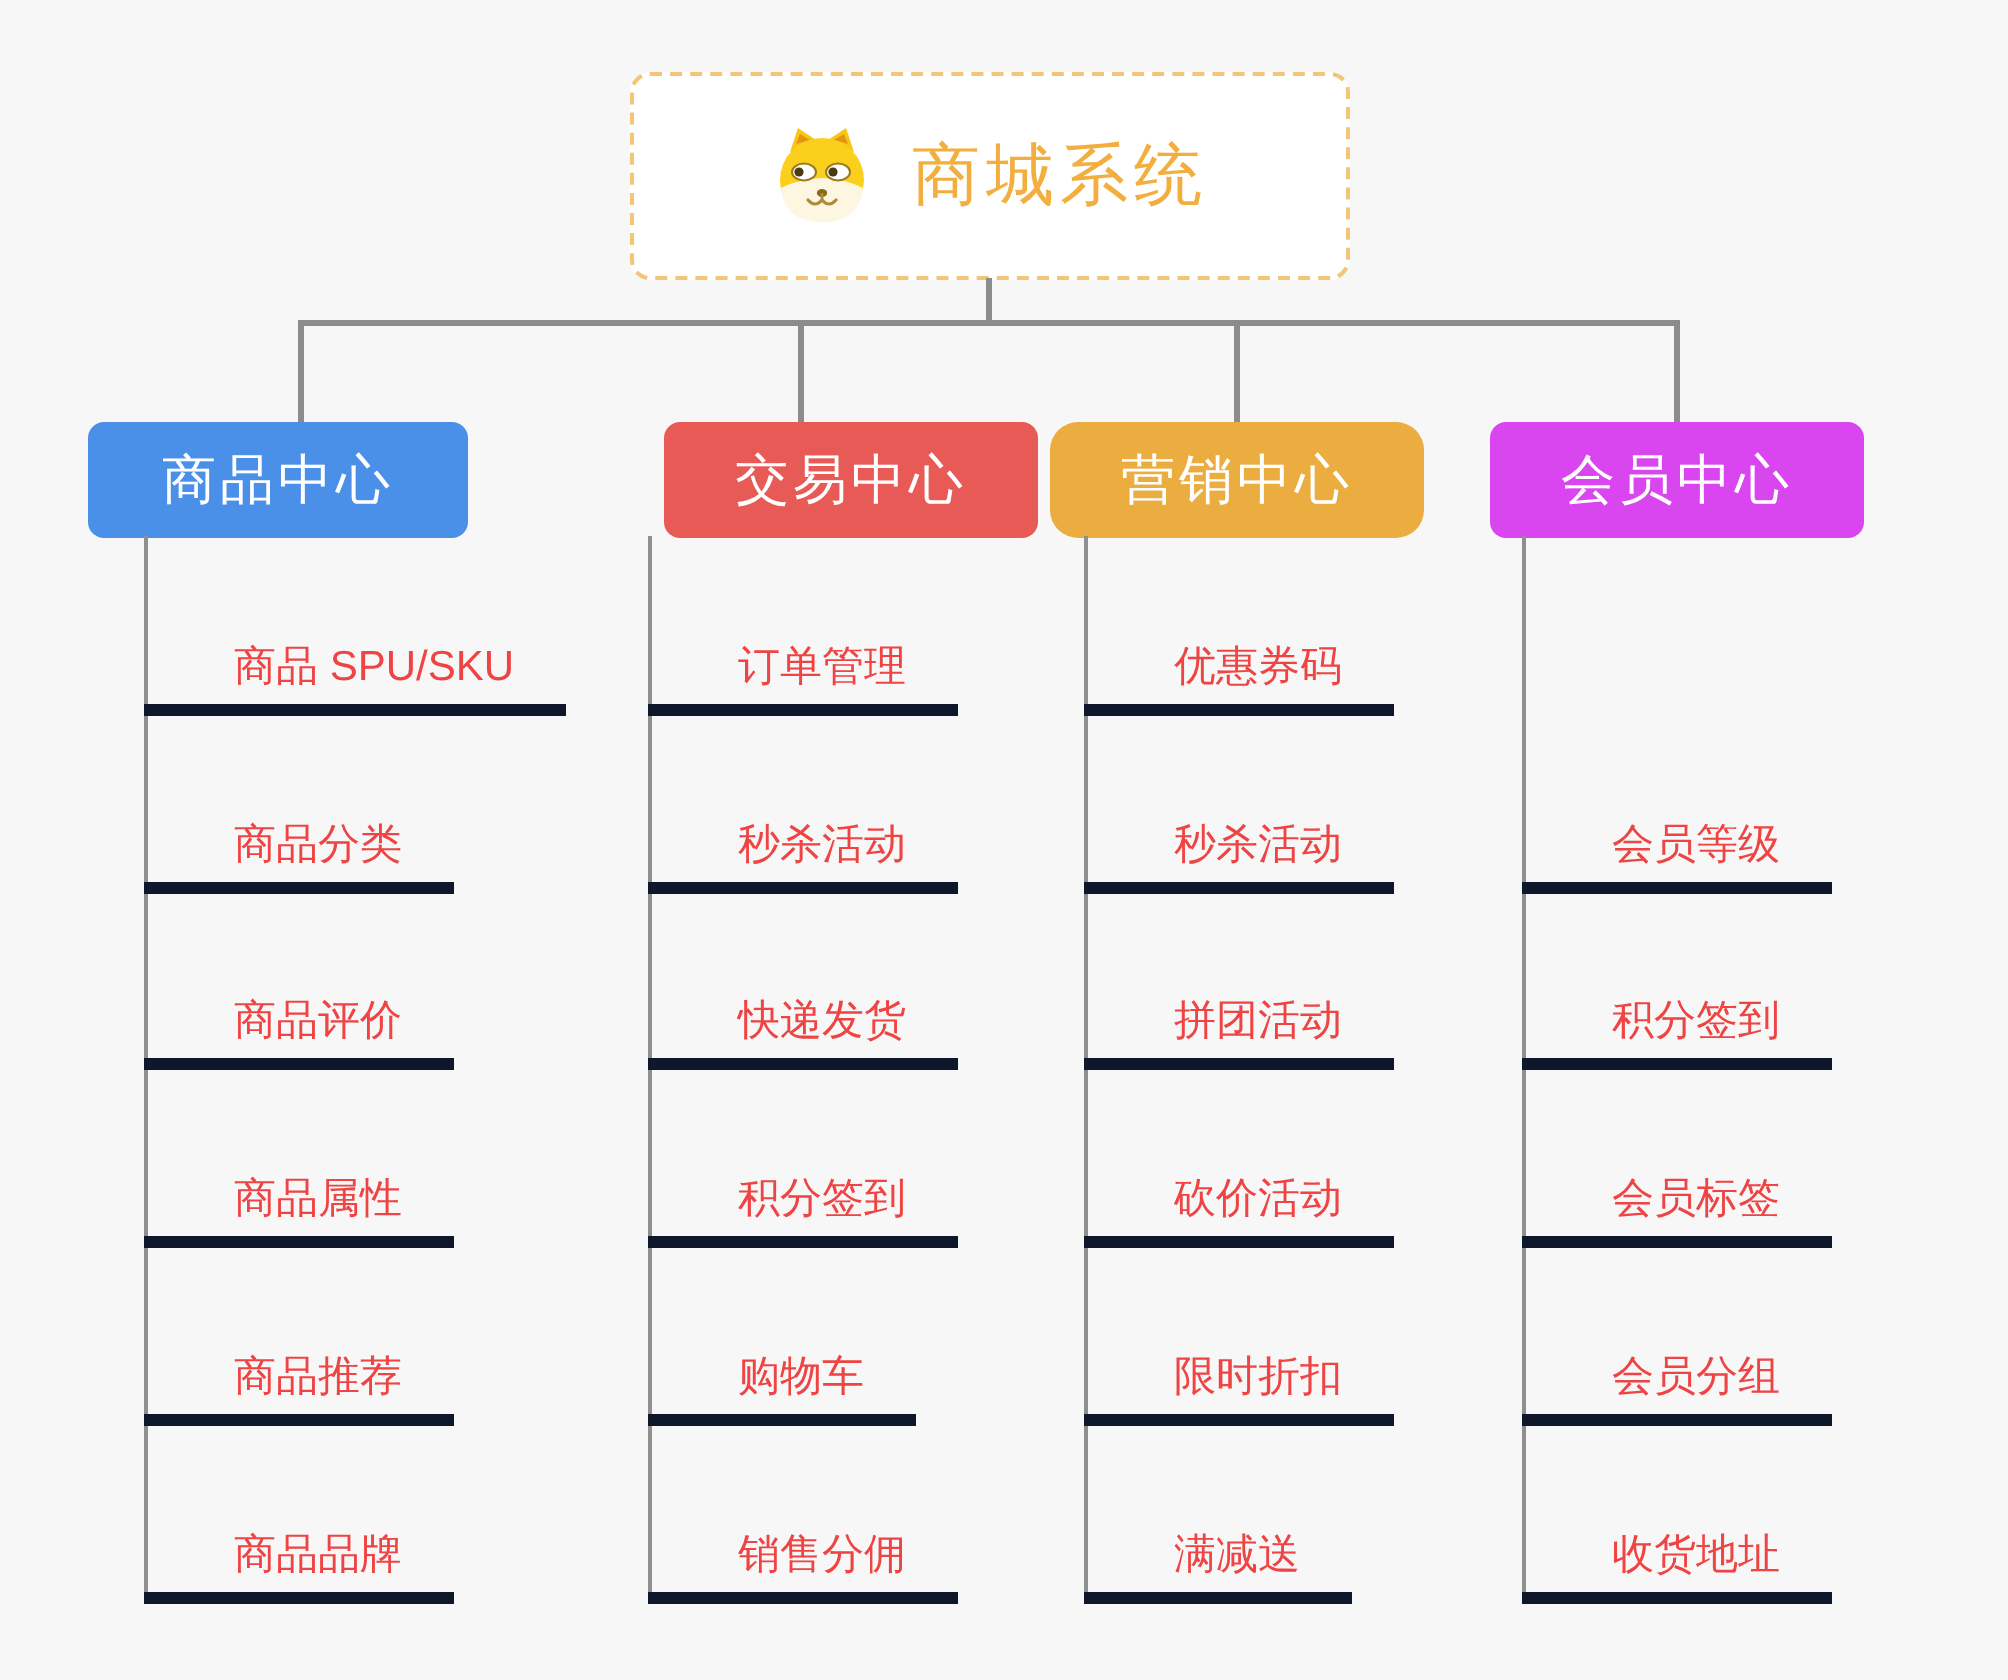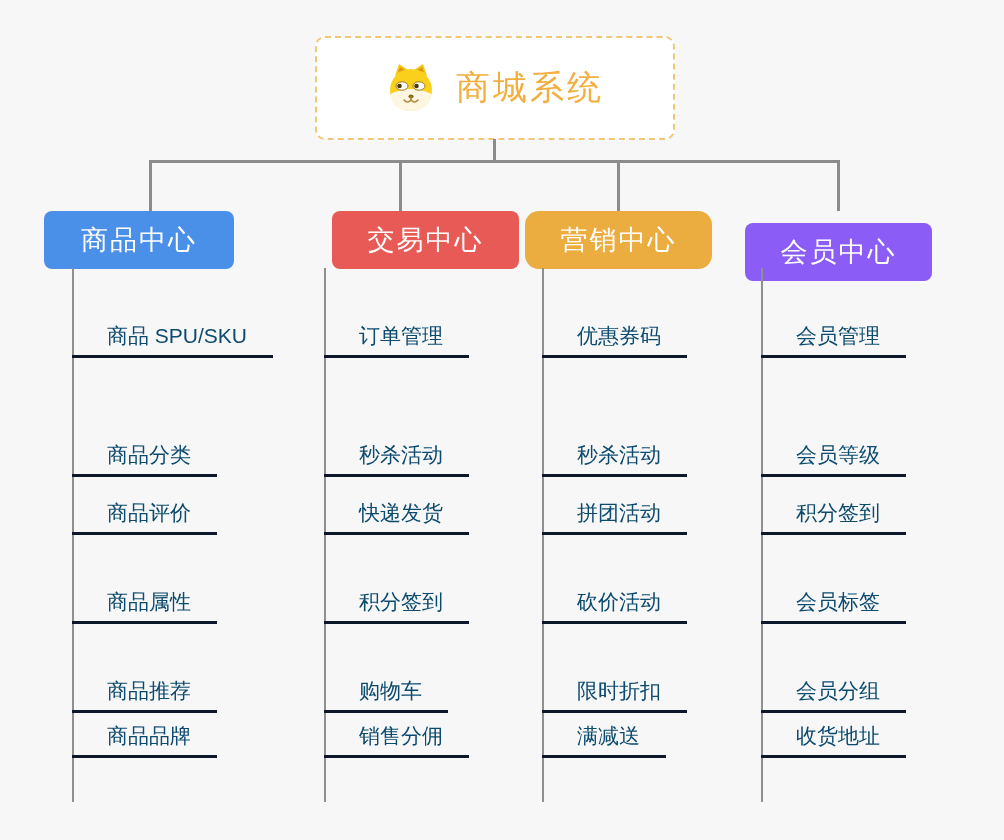--- a/index.html
+++ b/index.html
@@ -66,36 +66,36 @@
   .branch-1{left:307px; width:187px;margin-left:25px;}
   .branch-2{left:525px; width:187px;border-radius:14px;}
   .branch-3{left:745px; width:187px;}
   
   .topic{
     position:absolute;
     height:40px;
     box-sizing:border-box;
     display:flex;
     align-items:flex-end;
-    padding:0 26px 5px 35px;
-    border-bottom:3px solid #0f172a;
+    padding:0 26px 5px 45px;
+    border-bottom:6px solid #0f172a;
     font-size:21px;
-    color:#0c4a6e;
+    color:#ef4444;
     white-space:nowrap;
   }
   .c0{left:72px;}
   .c1{left:324px;}
   .c2{left:542px;}
   .c3{left:761px;}
   .r0{top:318px;}
-  .r1{top:407px;margin-top:30px;}
+  .r1{top:407px;}
   .r2{top:495px;}
   .r3{top:584px;}
   .r4{top:673px;}
-  .r5{top:718px;}
+  .r5{top:762px;}
 </style>
 </head>
 <body>
 
 <div class="canvas">
 
   <div class="root-node">
     <svg class="root-icon" viewBox="0 0 50 52" xmlns="http://www.w3.org/2000/svg">
 
       <path d="M9 14 L13 2 L22 8 Z" fill="#f8c716"></path>
@@ -123,21 +123,21 @@
   <div class="line root-stub"></div>
   <div class="line trunk-h"></div>
   <div class="line drop-0"></div>
   <div class="line drop-1"></div>
   <div class="line drop-2"></div>
   <div class="line drop-3"></div>
 
   <div class="branch-box branch-0" style="background: rgb(75, 144, 232);">商品中心</div>
   <div class="branch-box branch-1" style="background: rgb(232, 90, 86);">交易中心</div>
   <div class="branch-box branch-2" style="background: rgb(236, 173, 64);">营销中心</div>
-  <div class="branch-box branch-3" style="background: #8b5cf6; margin-top: 12px;">会员中心</div>
+  <div class="branch-box branch-3" style="background: #d946ef;">会员中心</div>
 
   <div class="line colv colv-0"></div>
   <div class="line colv colv-1"></div>
   <div class="line colv colv-2"></div>
   <div class="line colv colv-3"></div>
 
   <div class="topic c0 r0">商品 SPU/SKU</div>
   <div class="topic c0 r1">商品分类</div>
   <div class="topic c0 r2">商品评价</div>
   <div class="topic c0 r3">商品属性</div>
@@ -151,20 +151,19 @@
   <div class="topic c1 r4">购物车</div>
   <div class="topic c1 r5">销售分佣</div>
 
   <div class="topic c2 r0">优惠券码</div>
   <div class="topic c2 r1">秒杀活动</div>
   <div class="topic c2 r2">拼团活动</div>
   <div class="topic c2 r3">砍价活动</div>
   <div class="topic c2 r4">限时折扣</div>
   <div class="topic c2 r5">满减送</div>
 
-  <div class="topic c3 r0">会员管理</div>
   <div class="topic c3 r1">会员等级</div>
   <div class="topic c3 r2">积分签到</div>
   <div class="topic c3 r3">会员标签</div>
   <div class="topic c3 r4">会员分组</div>
   <div class="topic c3 r5">收货地址</div>
 
 </div>
 
 </body></html>

